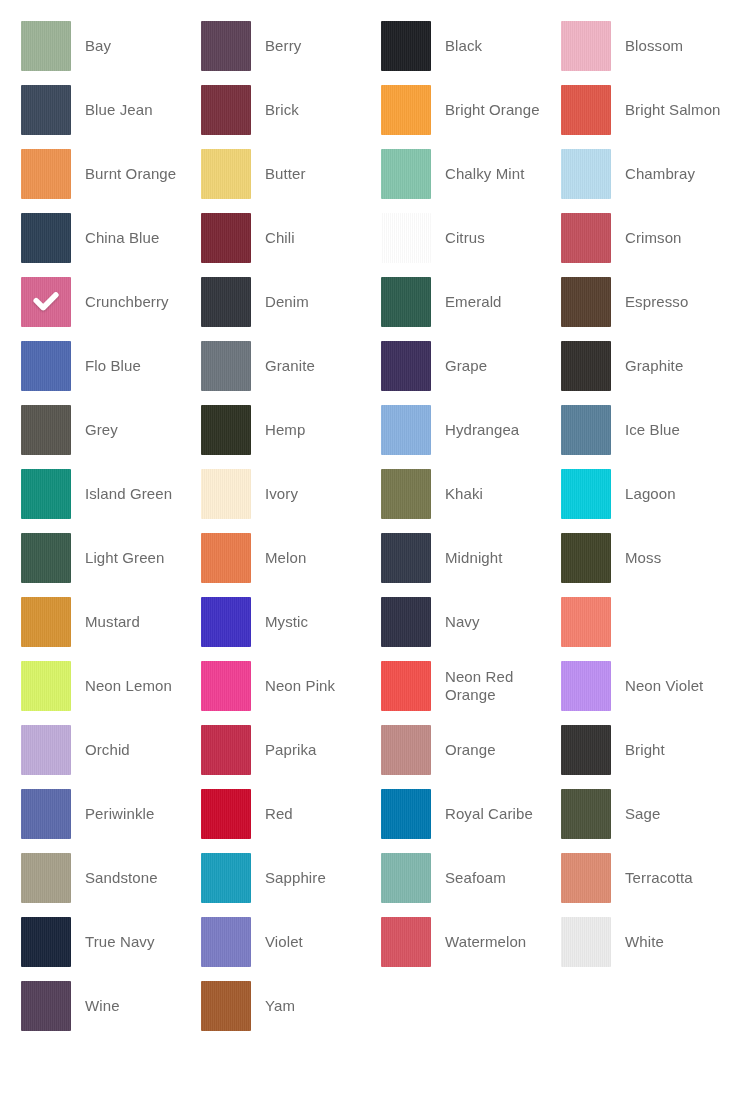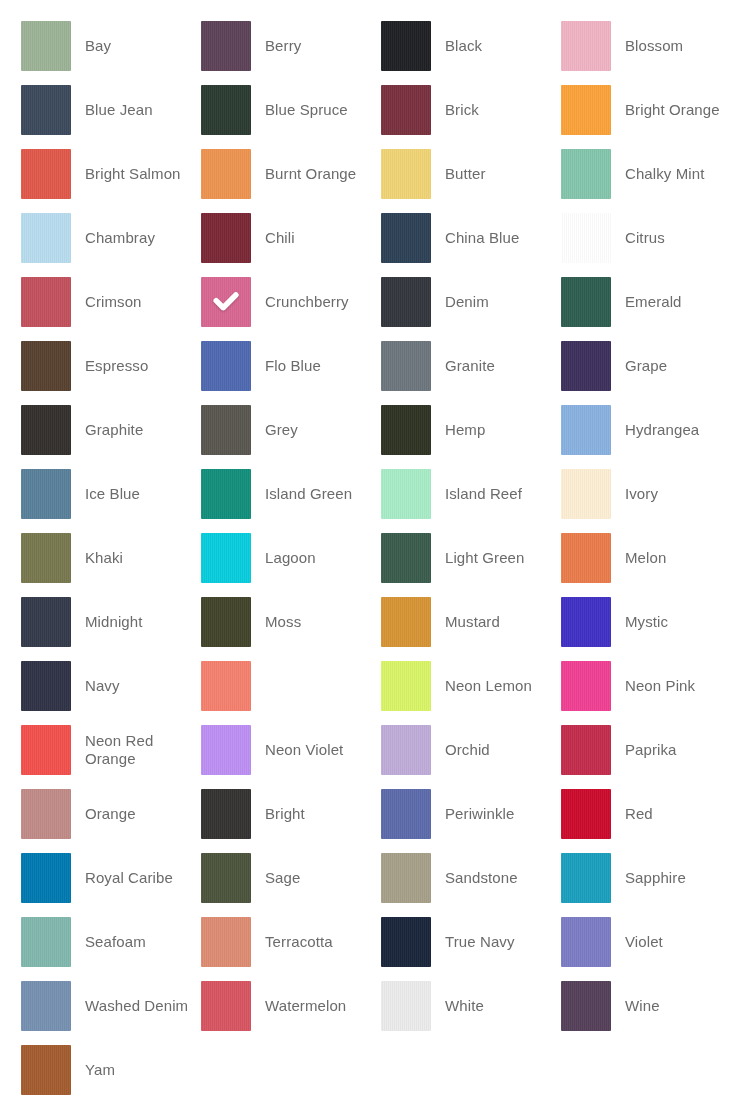--- a/index.html
+++ b/index.html
@@ -120,26 +120,20 @@
     </span>
     <span class="swatch-label">Blossom</span>
   </div>
     <div class="swatch-item">
     <span class="swatch-chip" style="background-color: rgb(60, 73, 92);">
       
     </span>
     <span class="swatch-label">Blue Jean</span>
   </div>
     <div class="swatch-item">
-    <span class="swatch-chip" style="background-color: rgb(43, 59, 48);">
-      
-    </span>
-    <span class="swatch-label">Blue Spruce</span>
-  </div>
-    <div class="swatch-item">
     <span class="swatch-chip" style="background-color: rgb(121, 48, 62);">
       
     </span>
     <span class="swatch-label">Brick</span>
   </div>
     <div class="swatch-item">
     <span class="swatch-chip" style="background-color: rgb(249, 162, 58);">
       
     </span>
     <span class="swatch-label">Bright Orange</span>
@@ -168,30 +162,30 @@
     </span>
     <span class="swatch-label">Chalky Mint</span>
   </div>
     <div class="swatch-item">
     <span class="swatch-chip" style="background-color: rgb(184, 220, 238);">
       
     </span>
     <span class="swatch-label">Chambray</span>
   </div>
     <div class="swatch-item">
+    <span class="swatch-chip" style="background-color: rgb(44, 64, 85);">
+      
+    </span>
+    <span class="swatch-label">China Blue</span>
+  </div>
+    <div class="swatch-item">
     <span class="swatch-chip" style="background-color: rgb(122, 39, 53);">
       
     </span>
     <span class="swatch-label">Chili</span>
-  </div>
-    <div class="swatch-item">
-    <span class="swatch-chip" style="background-color: rgb(44, 64, 85);">
-      
-    </span>
-    <span class="swatch-label">China Blue</span>
   </div>
     <div class="swatch-item">
     <span class="swatch-chip">
       
     </span>
     <span class="swatch-label">Citrus</span>
   </div>
     <div class="swatch-item">
     <span class="swatch-chip" style="background-color: rgb(194, 80, 93);">
       
@@ -274,26 +268,20 @@
     </span>
     <span class="swatch-label">Ice Blue</span>
   </div>
     <div class="swatch-item">
     <span class="swatch-chip" style="background-color: rgb(18, 143, 124);">
       
     </span>
     <span class="swatch-label">Island Green</span>
   </div>
     <div class="swatch-item">
-    <span class="swatch-chip" style="background-color: rgb(168, 236, 198);">
-      
-    </span>
-    <span class="swatch-label">Island Reef</span>
-  </div>
-    <div class="swatch-item">
     <span class="swatch-chip" style="background-color: rgb(253, 238, 211);">
       
     </span>
     <span class="swatch-label">Ivory</span>
   </div>
     <div class="swatch-item">
     <span class="swatch-chip" style="background-color: rgb(119, 120, 78);">
       
     </span>
     <span class="swatch-label">Khaki</span>
@@ -453,26 +441,20 @@
     </span>
     <span class="swatch-label">True Navy</span>
   </div>
     <div class="swatch-item">
     <span class="swatch-chip" style="background-color: rgb(123, 124, 196);">
       
     </span>
     <span class="swatch-label">Violet</span>
   </div>
     <div class="swatch-item">
-    <span class="swatch-chip" style="background-color: rgb(118, 144, 176);">
-      
-    </span>
-    <span class="swatch-label">Washed Denim</span>
-  </div>
-    <div class="swatch-item">
     <span class="swatch-chip" style="background-color: rgb(215, 84, 98);">
       
     </span>
     <span class="swatch-label">Watermelon</span>
   </div>
     <div class="swatch-item">
     <span class="swatch-chip" style="background-color: rgb(235, 235, 235);">
       
     </span>
     <span class="swatch-label">White</span>

